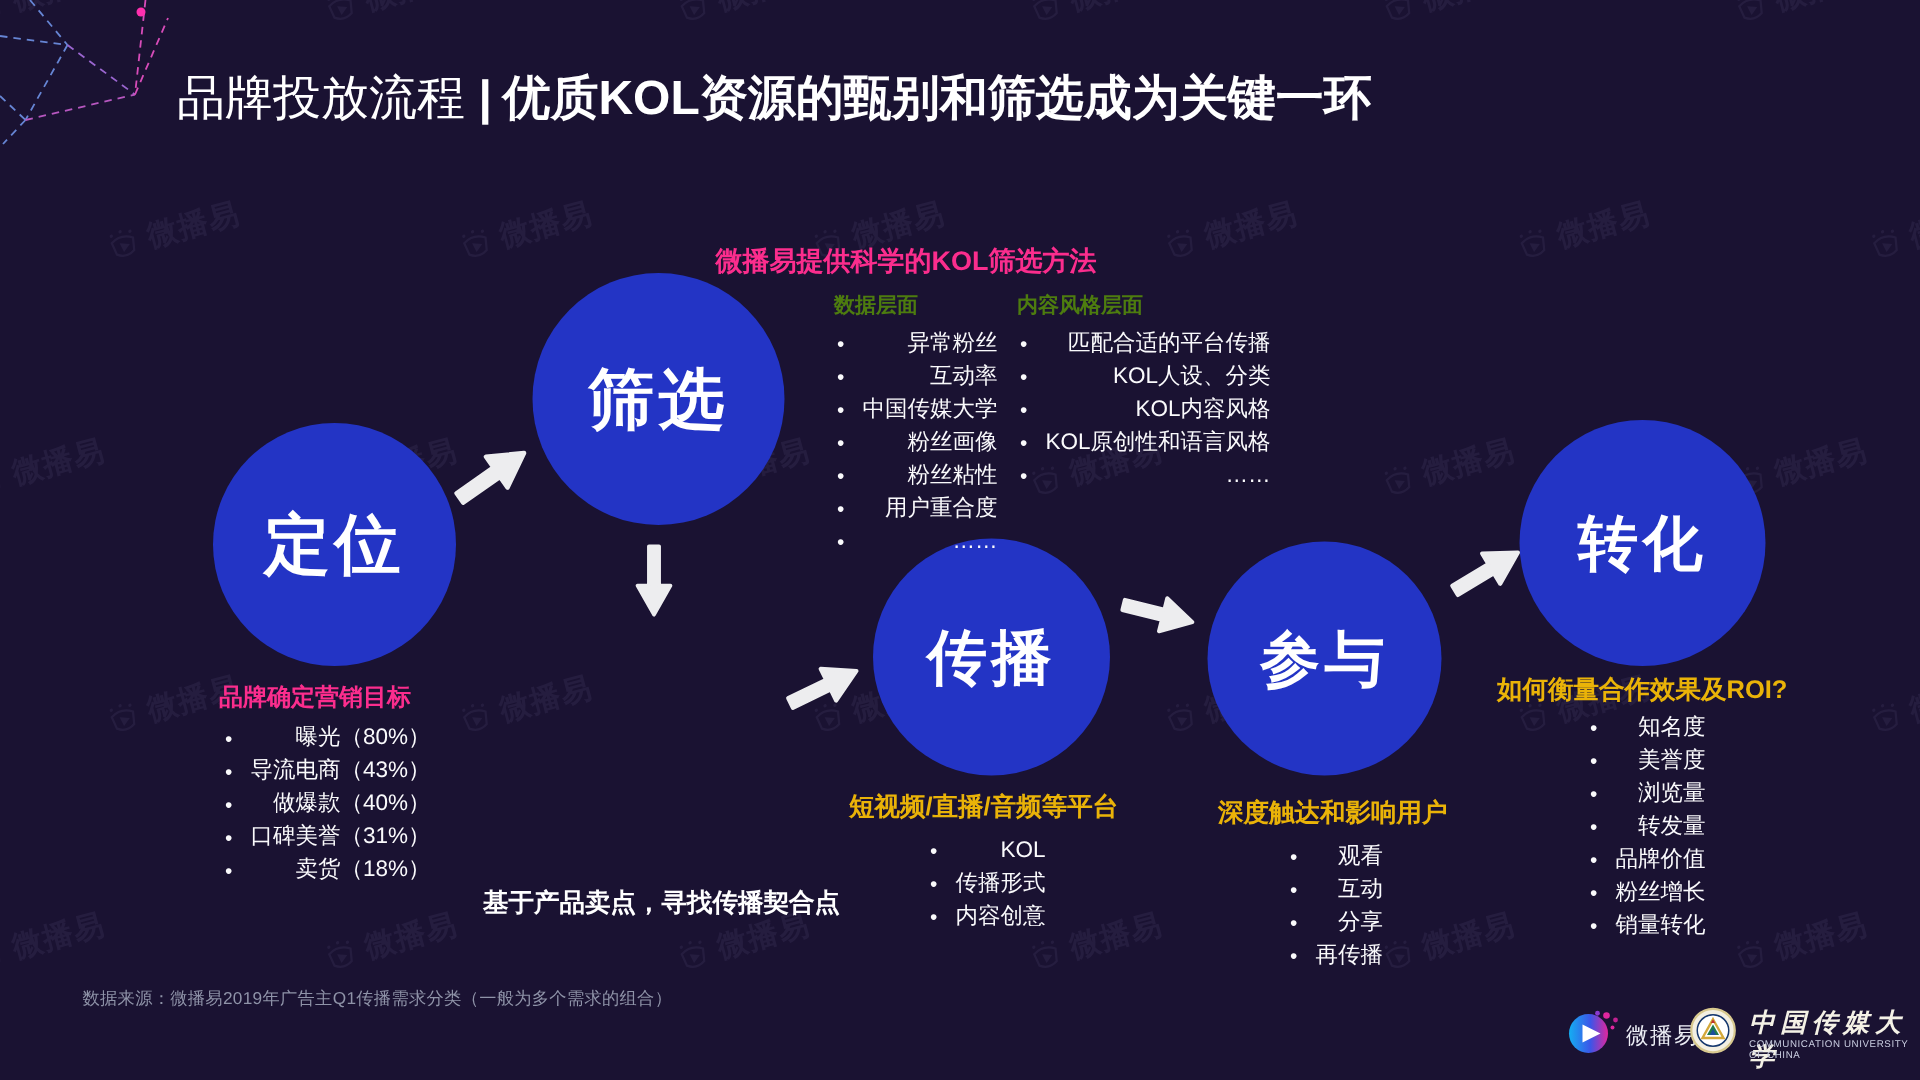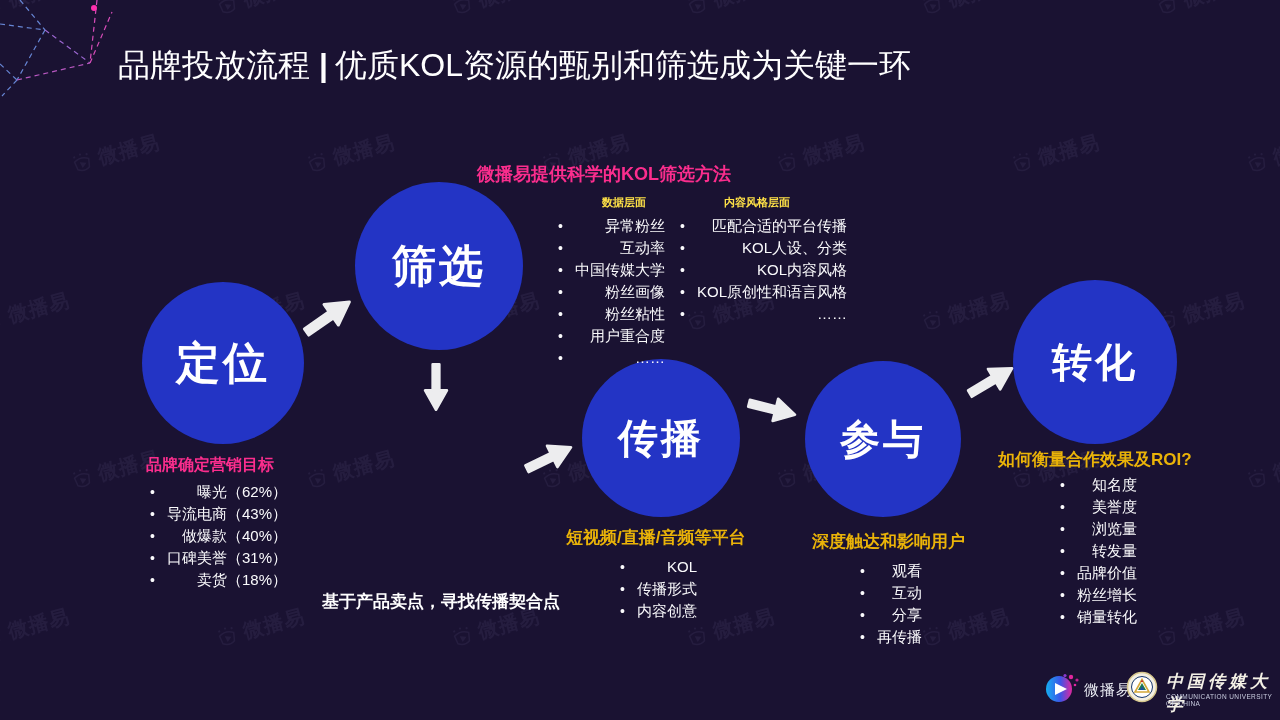--- a/index.html
+++ b/index.html
@@ -9,21 +9,21 @@
   .wm-layer{position:absolute;inset:0;pointer-events:none;}
   .wm{position:absolute;display:flex;align-items:center;gap:6px;color:#b7aaea;opacity:.07;
       transform:rotate(-15deg);font-size:20px;font-weight:700;letter-spacing:1px;white-space:nowrap;}
   
   .mesh{position:absolute;left:0;top:0;}
   
   .title{position:absolute;left:118px;top:44px;margin:0;font-size:32px;color:#ffffff;
          display:flex;align-items:baseline;white-space:nowrap;}
   .t-prefix{font-weight:400;}
   .t-sep{font-weight:800;margin:0 7px 0 9px;}
-  .t-emph{font-weight:400;}
+  .t-emph{font-weight:700;}
   
   .circle{position:absolute;border-radius:50%;background:#2334c5;display:flex;align-items:center;
           justify-content:center;color:#fff;font-weight:800;letter-spacing:3px;}
   .c-positioning{left:142px;top:282px;width:162px;height:162px;font-size:44px;}
   .c-screening{left:355px;top:182px;width:168px;height:168px;font-size:44px;}
   .c-association{left:357px;top:419px;width:168px;height:168px;font-size:44px;}
   .c-communication{left:582px;top:359px;width:158px;height:158px;font-size:40px;}
   .c-participation{left:805px;top:361px;width:156px;height:156px;font-size:40px;}
   .c-conversion{left:1013px;top:280px;width:164px;height:164px;font-size:40px;}
   
@@ -32,21 +32,21 @@
   .a2{left:409px;top:370px;transform:rotate(90deg);}
   .a3{left:520px;top:440px;transform:rotate(-26deg);}
   .a4{left:744px;top:391px;transform:rotate(14deg);}
   .a5{left:962px;top:363px;transform:rotate(-31deg);}
   
   .pink{color:#fb2d8d;font-weight:700;}
   .method-heading{position:absolute;left:477px;top:162px;font-size:18px;}
   .col{position:absolute;}
   .col-data{left:556px;top:195px;}
   .col-style{left:678px;top:195px;}
-  .col-heading{font-weight:700;font-size:11px;color:#fde047;margin-bottom:5px;margin-left:46px;}
+  .col-heading{font-weight:700;font-size:14px;color:#4d7c0f;margin-bottom:5px;}
   ul.blist{list-style:none;margin:0;padding:0;text-align:right;}
   ul.blist li{position:relative;padding-left:19px;font-size:15px;line-height:22px;color:#fafafc;}
   ul.blist li::before{content:"•";position:absolute;left:2px;top:0;font-size:14px;color:#fafafc;}
   .goal-heading{position:absolute;left:146px;top:455px;font-size:16px;}
   .goal-list{position:absolute;left:148px;top:481px;}
   .assoc-caption{position:absolute;left:322px;top:590px;font-size:17px;font-weight:600;color:#fff;}
   .caption-strong{font-size:17px;font-weight:700;color:#eab308;position:absolute;white-space:nowrap;}
   .comm-heading{left:566px;top:526px;}
   .comm-list{position:absolute;left:618px;top:556px;}
   .part-heading{left:812px;top:530px;}
@@ -504,21 +504,21 @@
       <li>匹配合适的平台传播</li>
       <li>KOL人设、分类</li>
       <li>KOL内容风格</li>
       <li>KOL原创性和语言风格</li>
       <li>……</li>
     </ul>
   </div>
 
   <div class="goal-heading pink">品牌确定营销目标</div>
   <ul class="blist goal-list">
-    <li>曝光（62%）</li>
+    <li>曝光（80%）</li>
     <li>导流电商（43%）</li>
     <li>做爆款（40%）</li>
     <li>口碑美誉（31%）</li>
     <li>卖货（18%）</li>
   </ul>
 
   <div class="assoc-caption">基于产品卖点，寻找传播契合点</div>
 
   <div class="caption-strong comm-heading">短视频/直播/音频等平台</div>
   <ul class="blist comm-list">
@@ -539,20 +539,21 @@
   <ul class="blist conv-list">
     <li>知名度</li>
     <li>美誉度</li>
     <li>浏览量</li>
     <li>转发量</li>
     <li>品牌价值</li>
     <li>粉丝增长</li>
     <li>销量转化</li>
   </ul>
 
+  <div class="source">数据来源：微播易2019年广告主Q1传播需求分类（一般为多个需求的组合）</div>
 
   <svg class="wby-logo" width="38" height="32" viewBox="0 0 38 32">
     <defs>
       <linearGradient id="wbygrad" x1="0" y1="0" x2="1" y2="0">
         <stop offset="0" stop-color="#14aef2"></stop>
         <stop offset="0.55" stop-color="#3c55e8"></stop>
         <stop offset="1" stop-color="#e0269e"></stop>
       </linearGradient>
     </defs>
     <circle cx="15" cy="17" r="13" fill="url(#wbygrad)"></circle>

